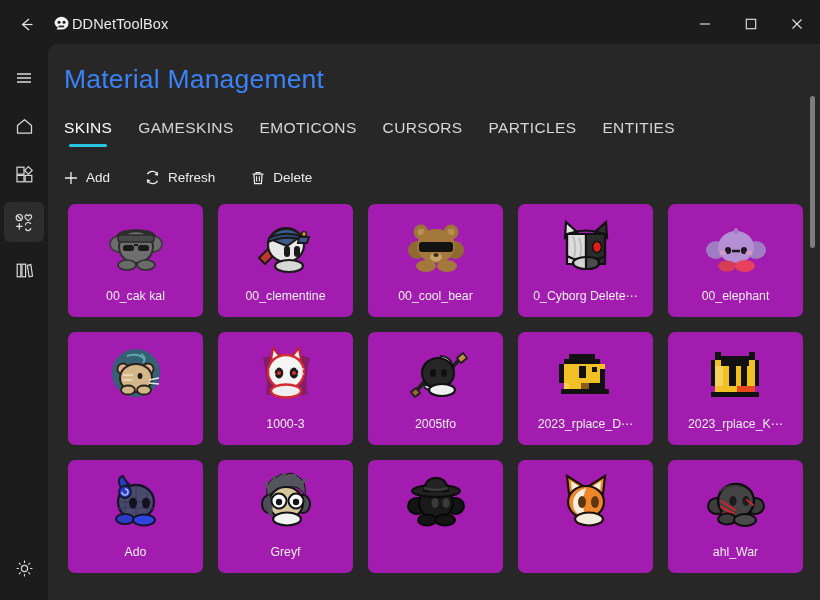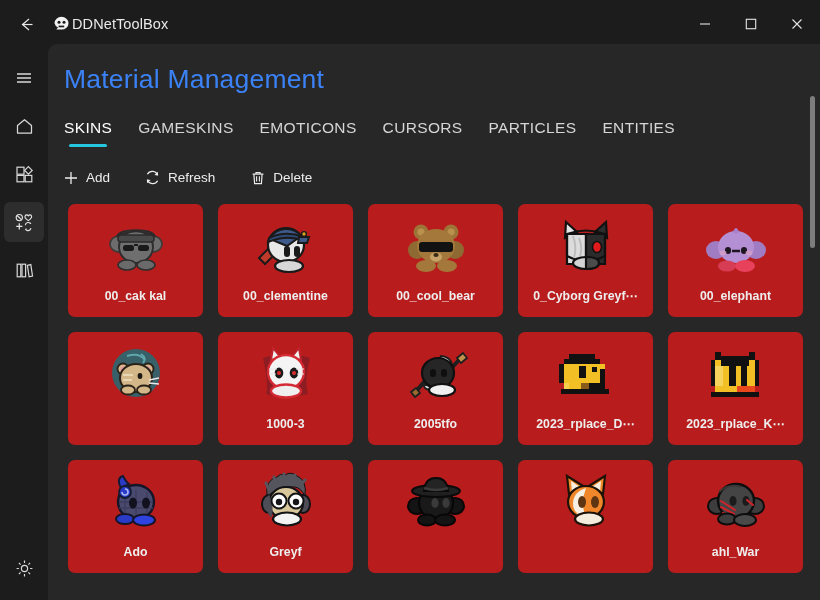--- a/index.html
+++ b/index.html
@@ -84,24 +84,23 @@
   
   .grid-wrap {
     position:absolute; left:8px; top:156px; width:756px; height:400px;
     overflow:hidden;
   }
   .grid {
     display:grid; grid-template-columns:repeat(5, 135px);
     gap:15px; padding-left:12px; padding-top:4px;
   }
   .card {
-    width:135px; height:113px; background:#b91c1c; border-radius:7px;
+    width:135px; height:113px; background:#a21caf; border-radius:7px;
     display:flex; flex-direction:column; align-items:center;
     overflow:hidden;
-    font-weight:bold;
   }
   .thumb {
     width:135px; height:85px; display:flex; align-items:center; justify-content:center;
   }
   .card-label {
     width:135px; text-align:center; font-size:12.3px; color:#eeeeee;
     white-space:nowrap; overflow:hidden; padding:0 4px 7px 4px;
   }
   .scrollbar-track {
     position:absolute; right:5px; top:52px; width:5px; height:348px;
@@ -323,21 +322,21 @@
               <path d="M39 20 h19 v30 h-19 z" fill="#2b2b2b" stroke="#111" stroke-width="2.2"></path>
               <path d="M20 20 q19 -7 38 0 v22 q-19 10 -38 0 z" fill="none" stroke="#111" stroke-width="2.2"></path>
               <path d="M26 22 q4 10 1 22" stroke="#bdbdbd" stroke-width="2" fill="none"></path>
               <path d="M32 24 q4 9 1 18" stroke="#bdbdbd" stroke-width="2" fill="none"></path>
               <ellipse cx="50" cy="33" rx="4.5" ry="5.5" fill="#e01b1b" stroke="#111" stroke-width="1.6"></ellipse>
               <ellipse cx="39" cy="49" rx="13" ry="6" fill="#d4d4d4" stroke="#111" stroke-width="2.2"></ellipse>
               <path d="M39 43 v12" stroke="#111" stroke-width="1.6"></path>
               <path d="M39 43 q13 0 13 6 q0 6 -13 6 z" fill="#4b4b4b" stroke="#111" stroke-width="2.2"></path>
             </svg>
           </div>
-          <div class="card-label">0_Cyborg Greyf⋯</div>
+          <div class="card-label">0_Cyborg Delete⋯</div>
         </div>
 
         <div class="card">
           <div class="thumb">
             <svg width="78" height="66" viewBox="0 0 78 66">
               <ellipse cx="19" cy="36" rx="10" ry="9" fill="#a07cc2"></ellipse>
               <ellipse cx="59" cy="36" rx="10" ry="9" fill="#a07cc2"></ellipse>
               <ellipse cx="39" cy="33" rx="18" ry="16" fill="#b58fd4"></ellipse>
               <path d="M36 18 q3 -8 6 0 q-3 3 -6 0 z" fill="#a87fcc"></path>
               <rect x="28" y="33" width="6" height="7" rx="3" fill="#1e1620"></rect>

